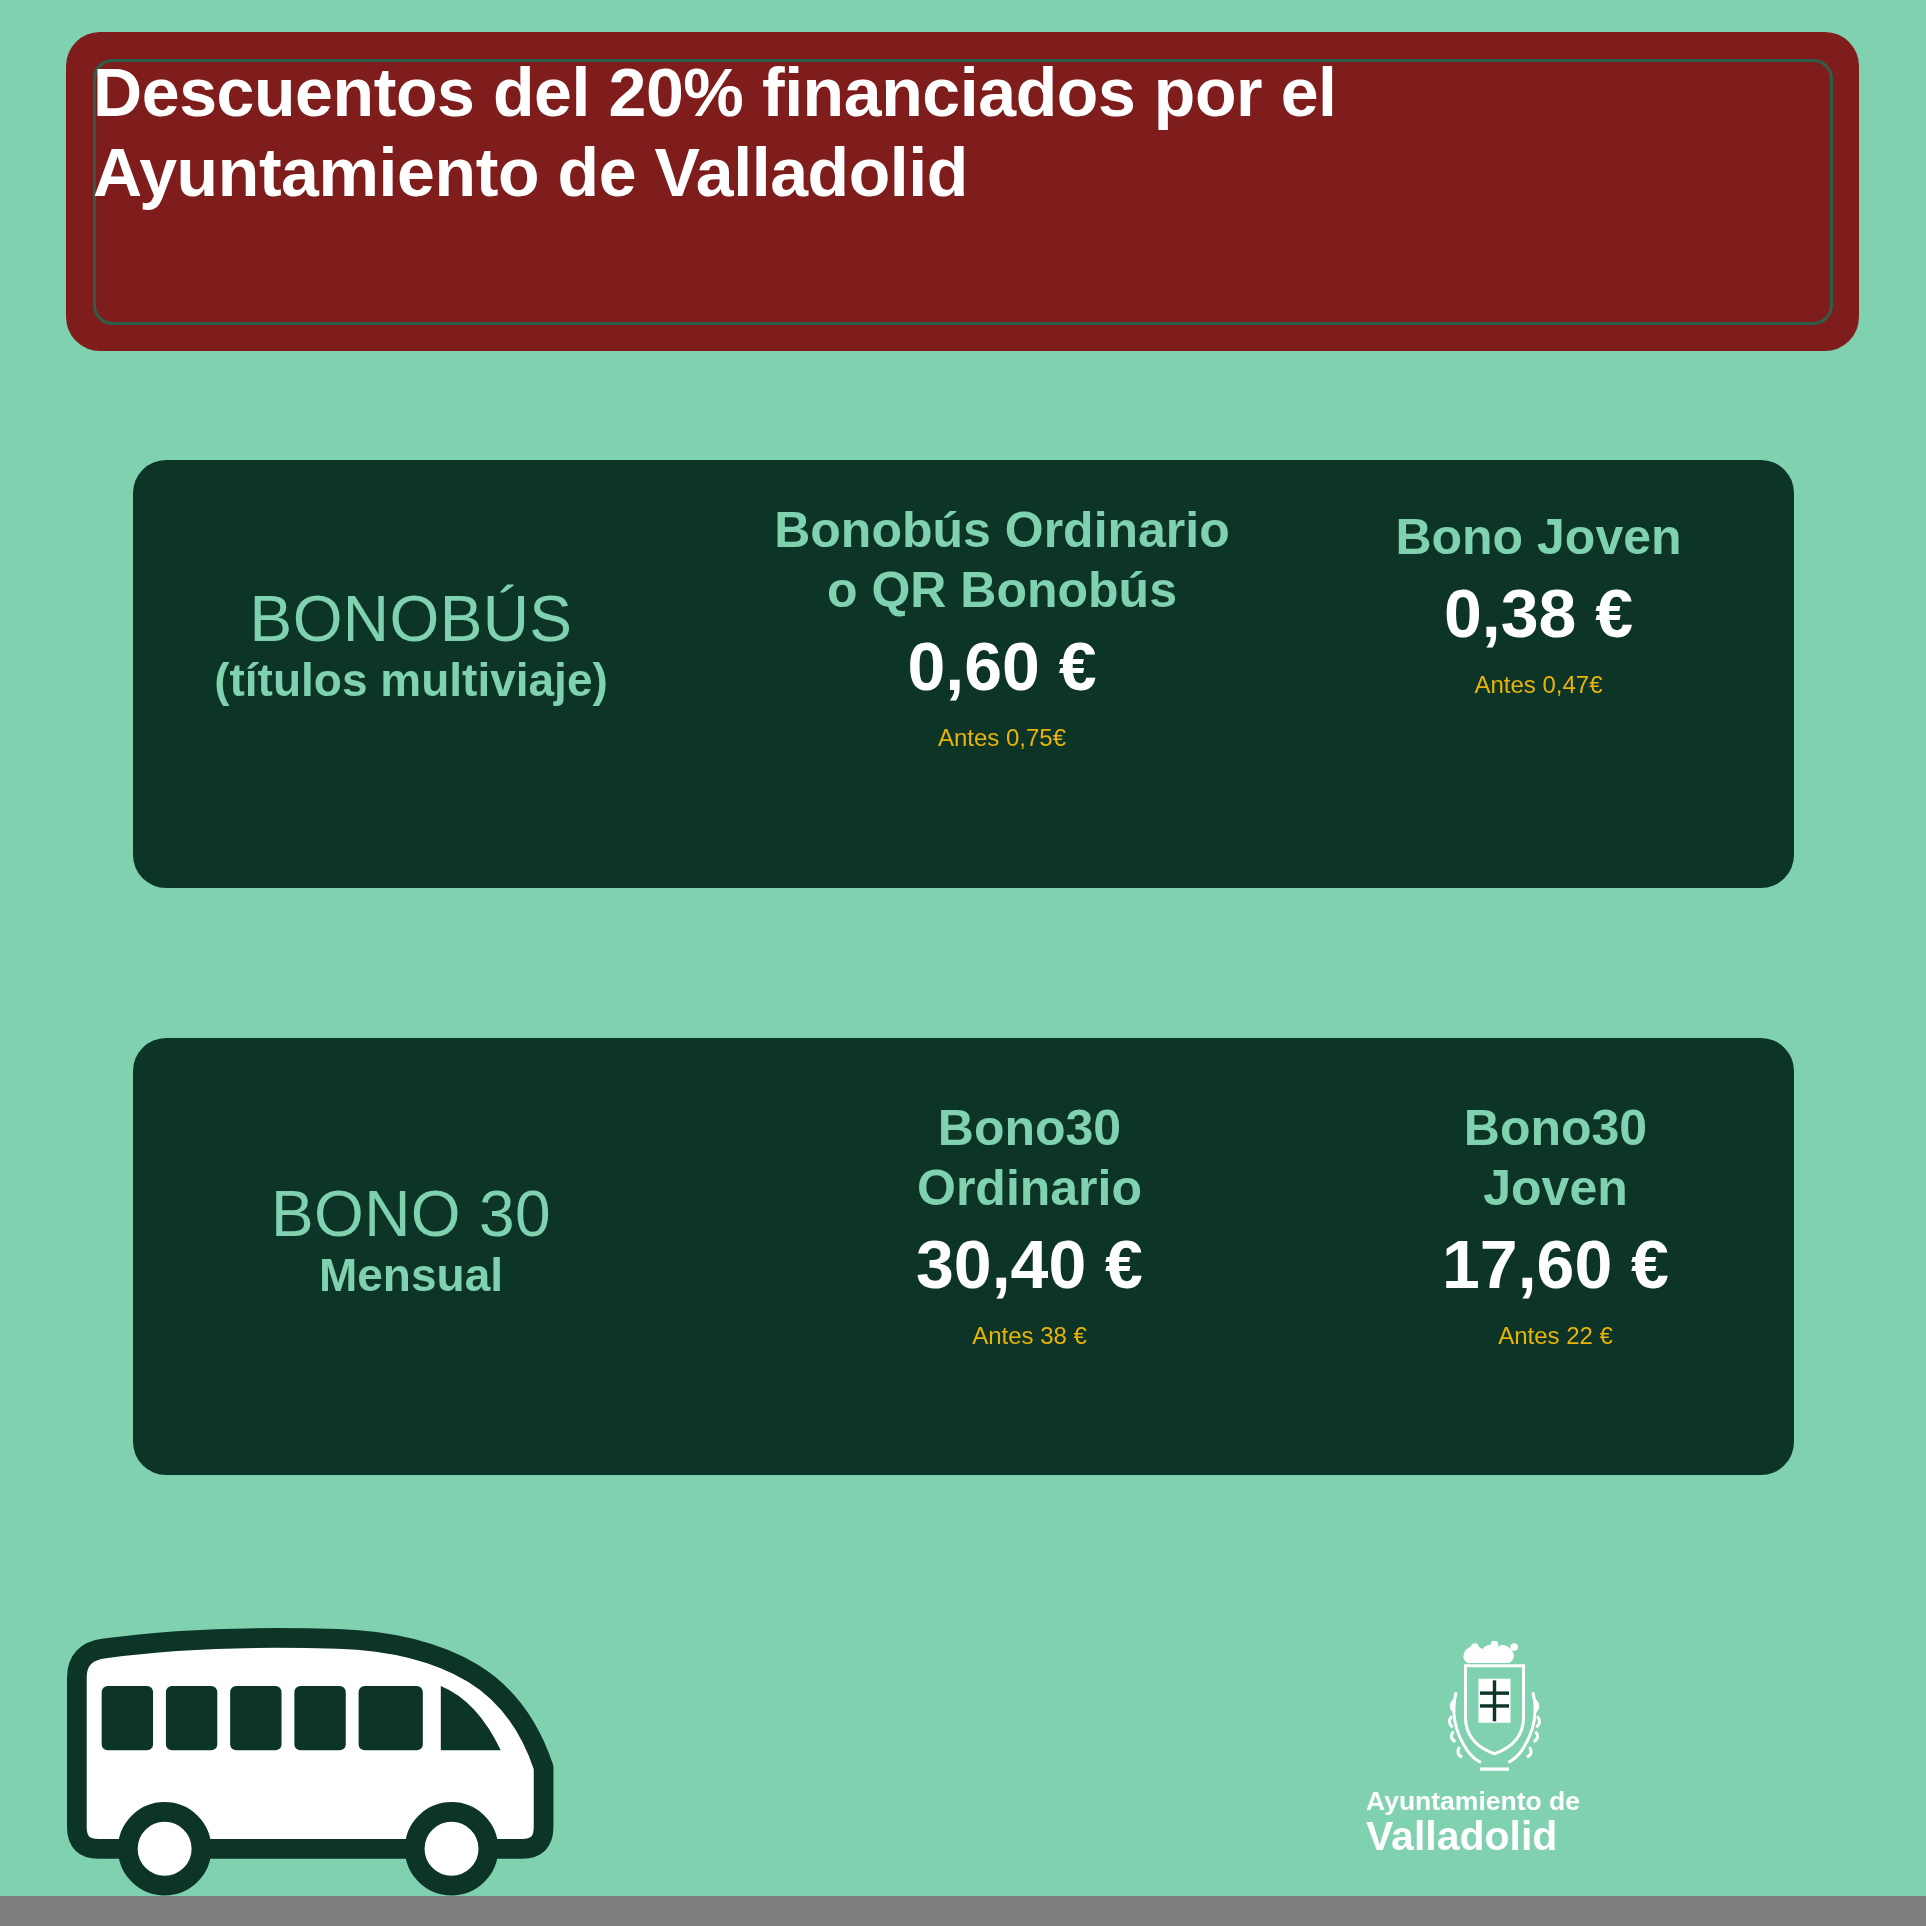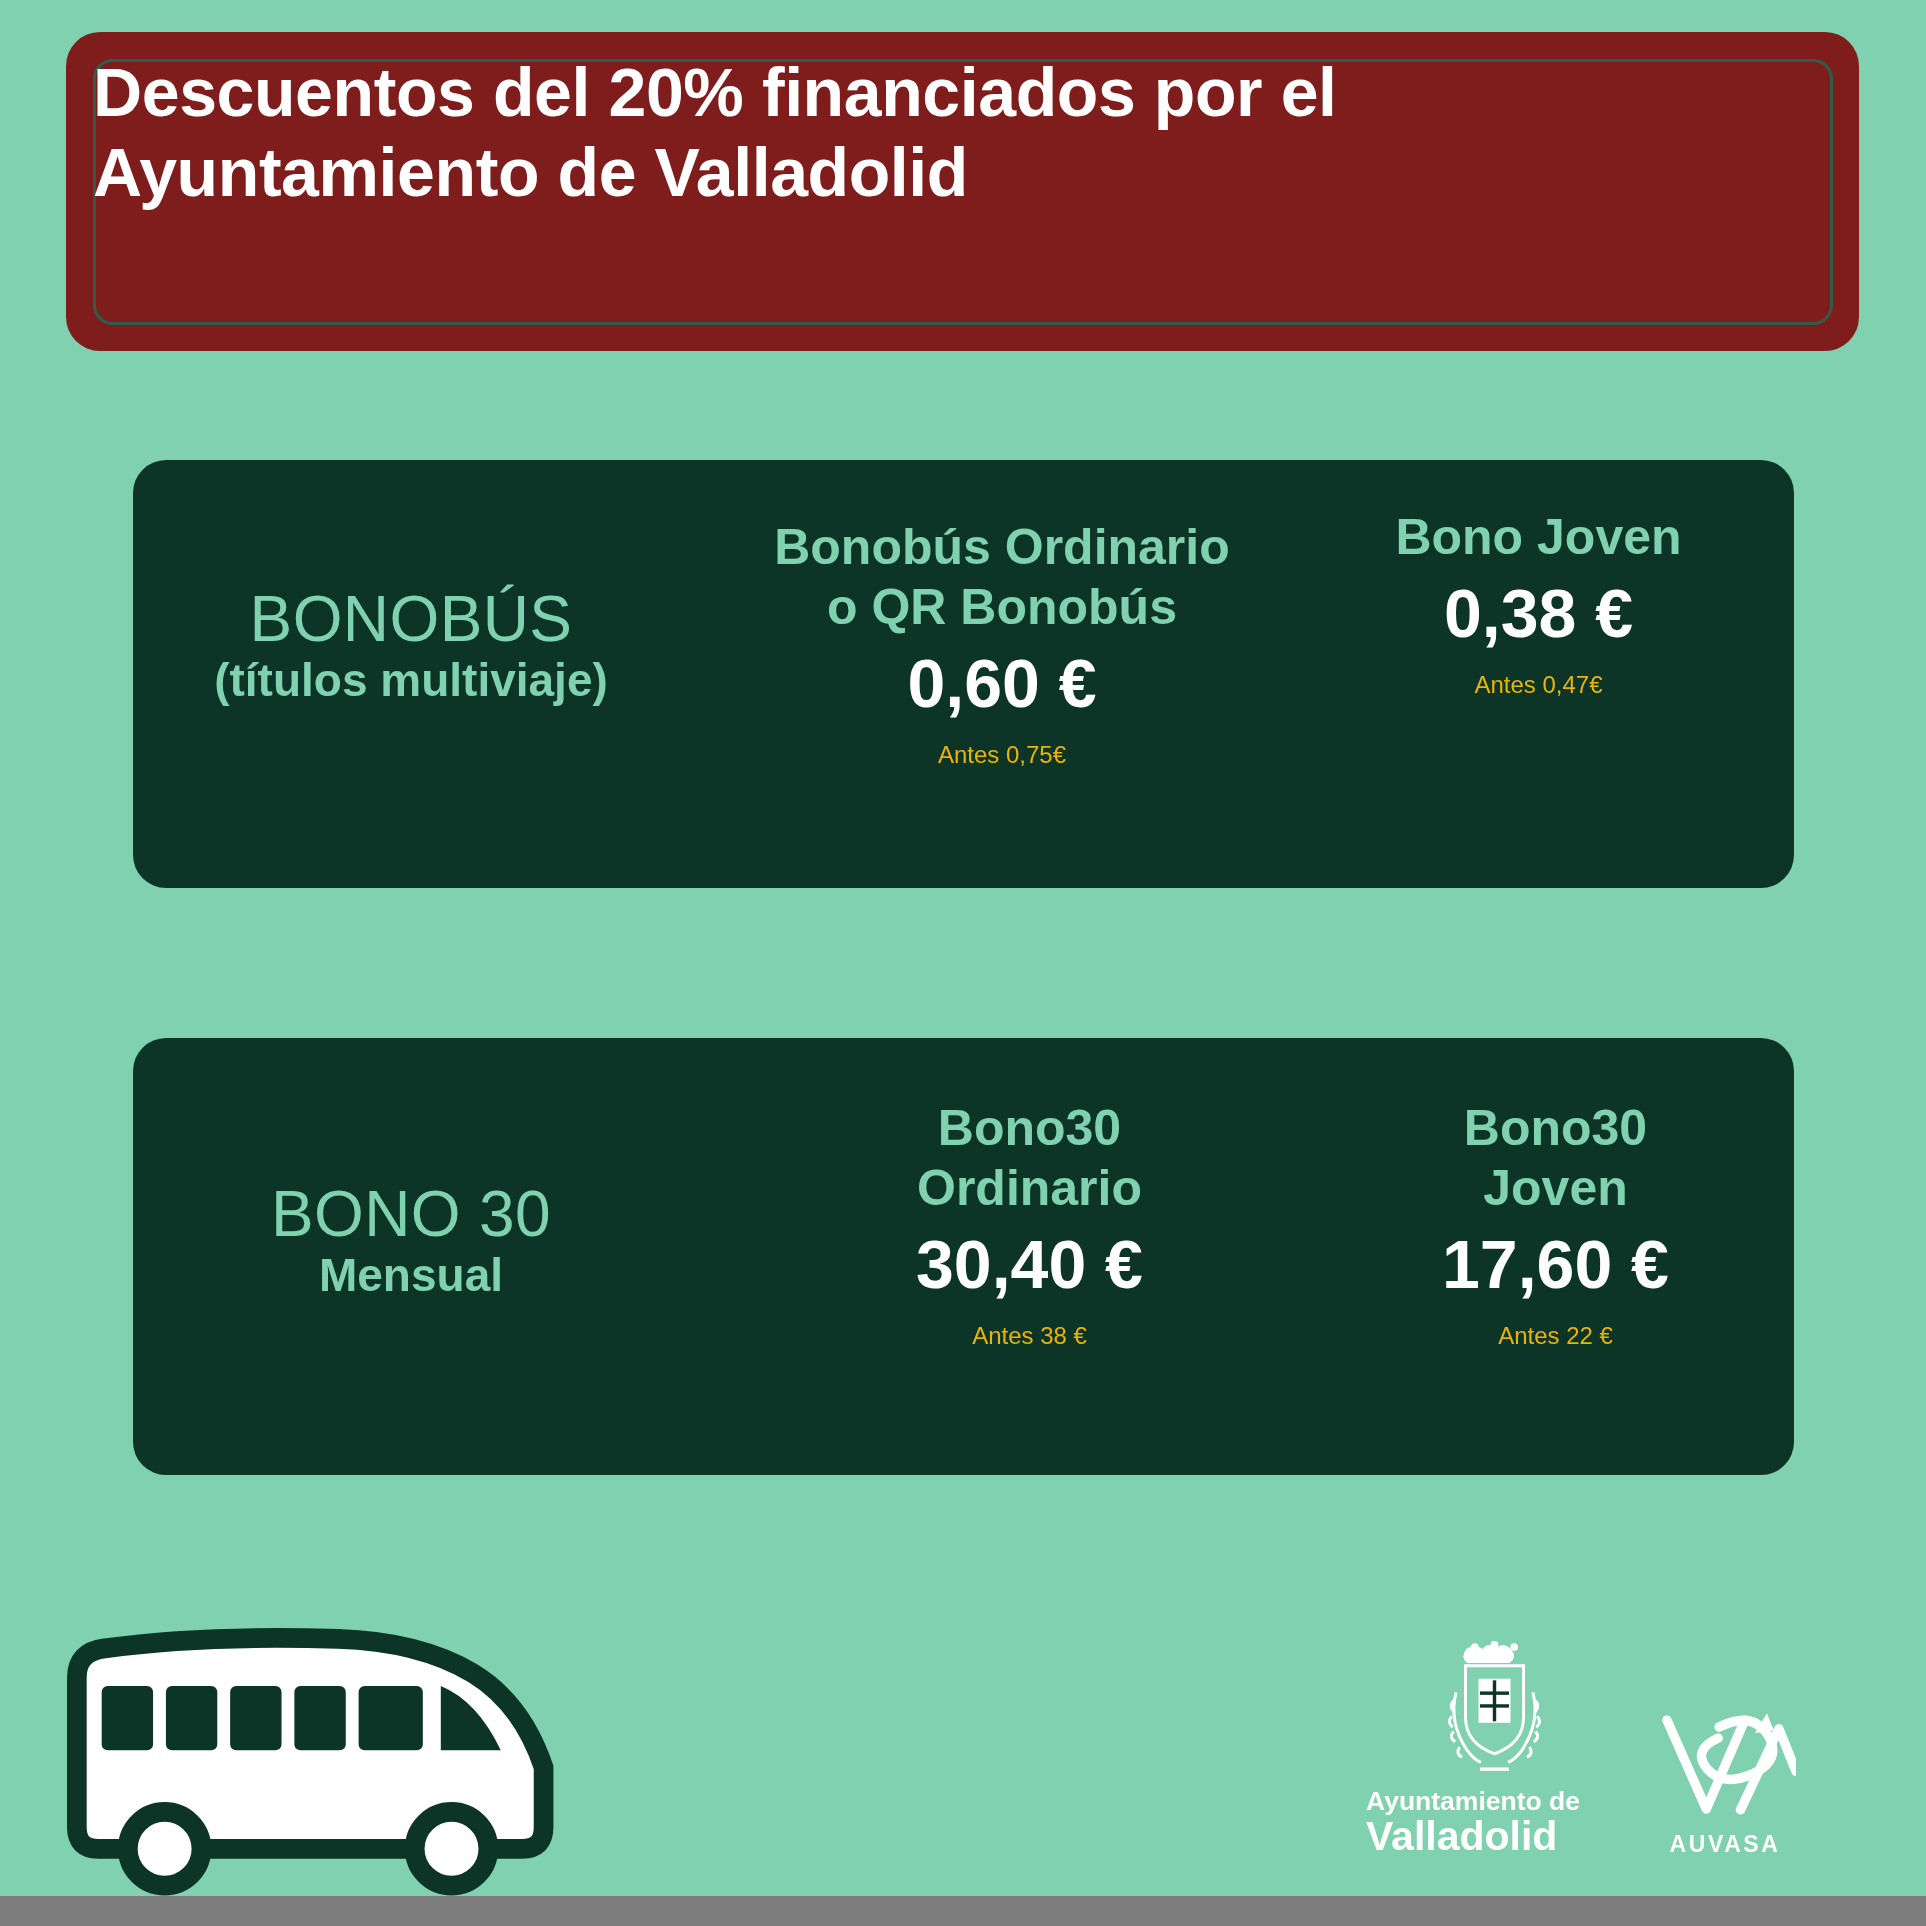--- a/index.html
+++ b/index.html
@@ -112,21 +112,21 @@
     margin-top: 4.3px;
   }
   .col .before {
     color: #eab308;
     font-size: 24px;
     font-weight: normal;
     margin-top: 14.6px;
   }
 
   
-  #bb-col-1 { left: 548px; top: 57px; width: 642px; }
+  #bb-col-1 { left: 548px; top: 40px; width: 642px; }
   #bb-col-2 { left: 1181px; top: 47px; width: 449px; }
   #bb-col-1 .before { text-align: center; }
   #bb-col-2 .before { text-align: center; }
 
   
   #b30-col-1 { left: 629px; top: 60px; width: 535px; }
   #b30-col-2 { left: 1198px; top: 60px; width: 449px; }
 
   
   .ground {
@@ -254,28 +254,17 @@
         <path d="M220 120 q18 70 -26 136 q-14 20 -32 28"></path>
         <path d="M34 140 q-12 14 2 26 M30 176 q-12 14 2 26 M34 212 q-12 14 4 24 M48 248 q-10 16 6 24"></path>
         <path d="M226 140 q12 14 -2 26 M230 176 q12 14 -2 26 M226 212 q12 14 -4 24 M212 248 q10 16 -6 24"></path>
         <path d="M96 300 h68" stroke-width="8"></path>
       </g>
     </svg>
     <div class="l1">Ayuntamiento de</div>
     <div class="l2">Valladolid</div>
   </div>
 
-  <div class="logo-auvasa">
-    <svg class="mark" width="141" height="124" viewBox="0 0 330 290" xmlns="http://www.w3.org/2000/svg">
-      <g fill="none" stroke="#ffffff" stroke-width="22" stroke-linecap="round" stroke-linejoin="round">
-        <path d="M28 40 L120 248 L210 40"></path>
-        <path d="M200 250 L290 60 L330 160"></path>
-        <path d="M150 56 q80 -40 116 22 q30 56 -34 86 q-70 34 -110 -10 q-36 -44 26 -72"></path>
-        <path d="M262 24 l16 40 l-44 6 Z" fill="#ffffff" stroke="none"></path>
-      </g>
-    </svg>
-    <div class="txt">AUVASA</div>
-  </div>
 
   <div class="ground"></div>
 
 </div>
 
 
 </body></html>

